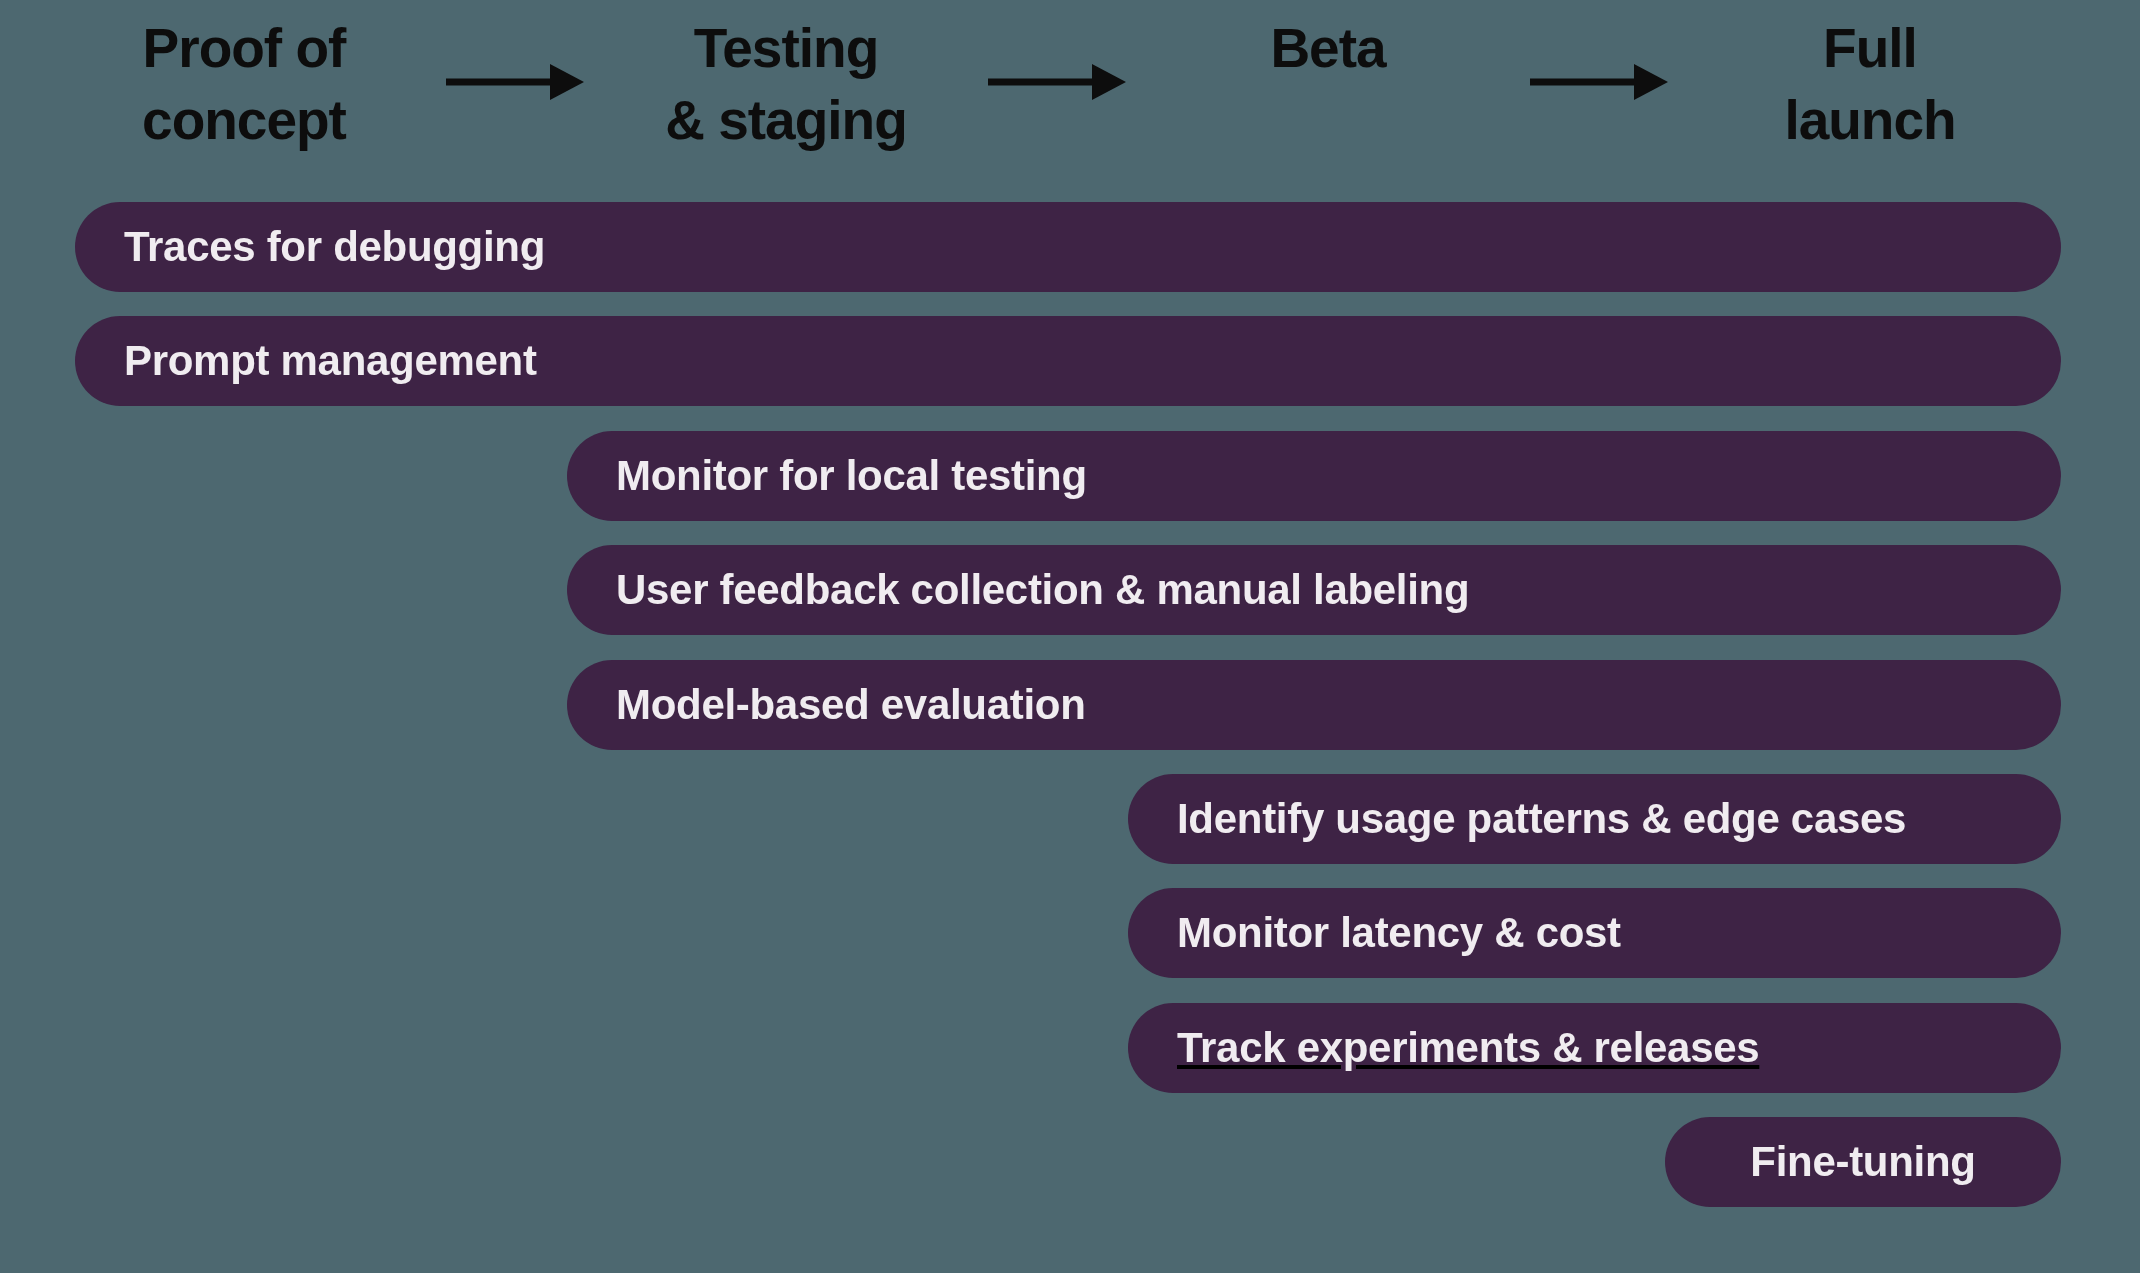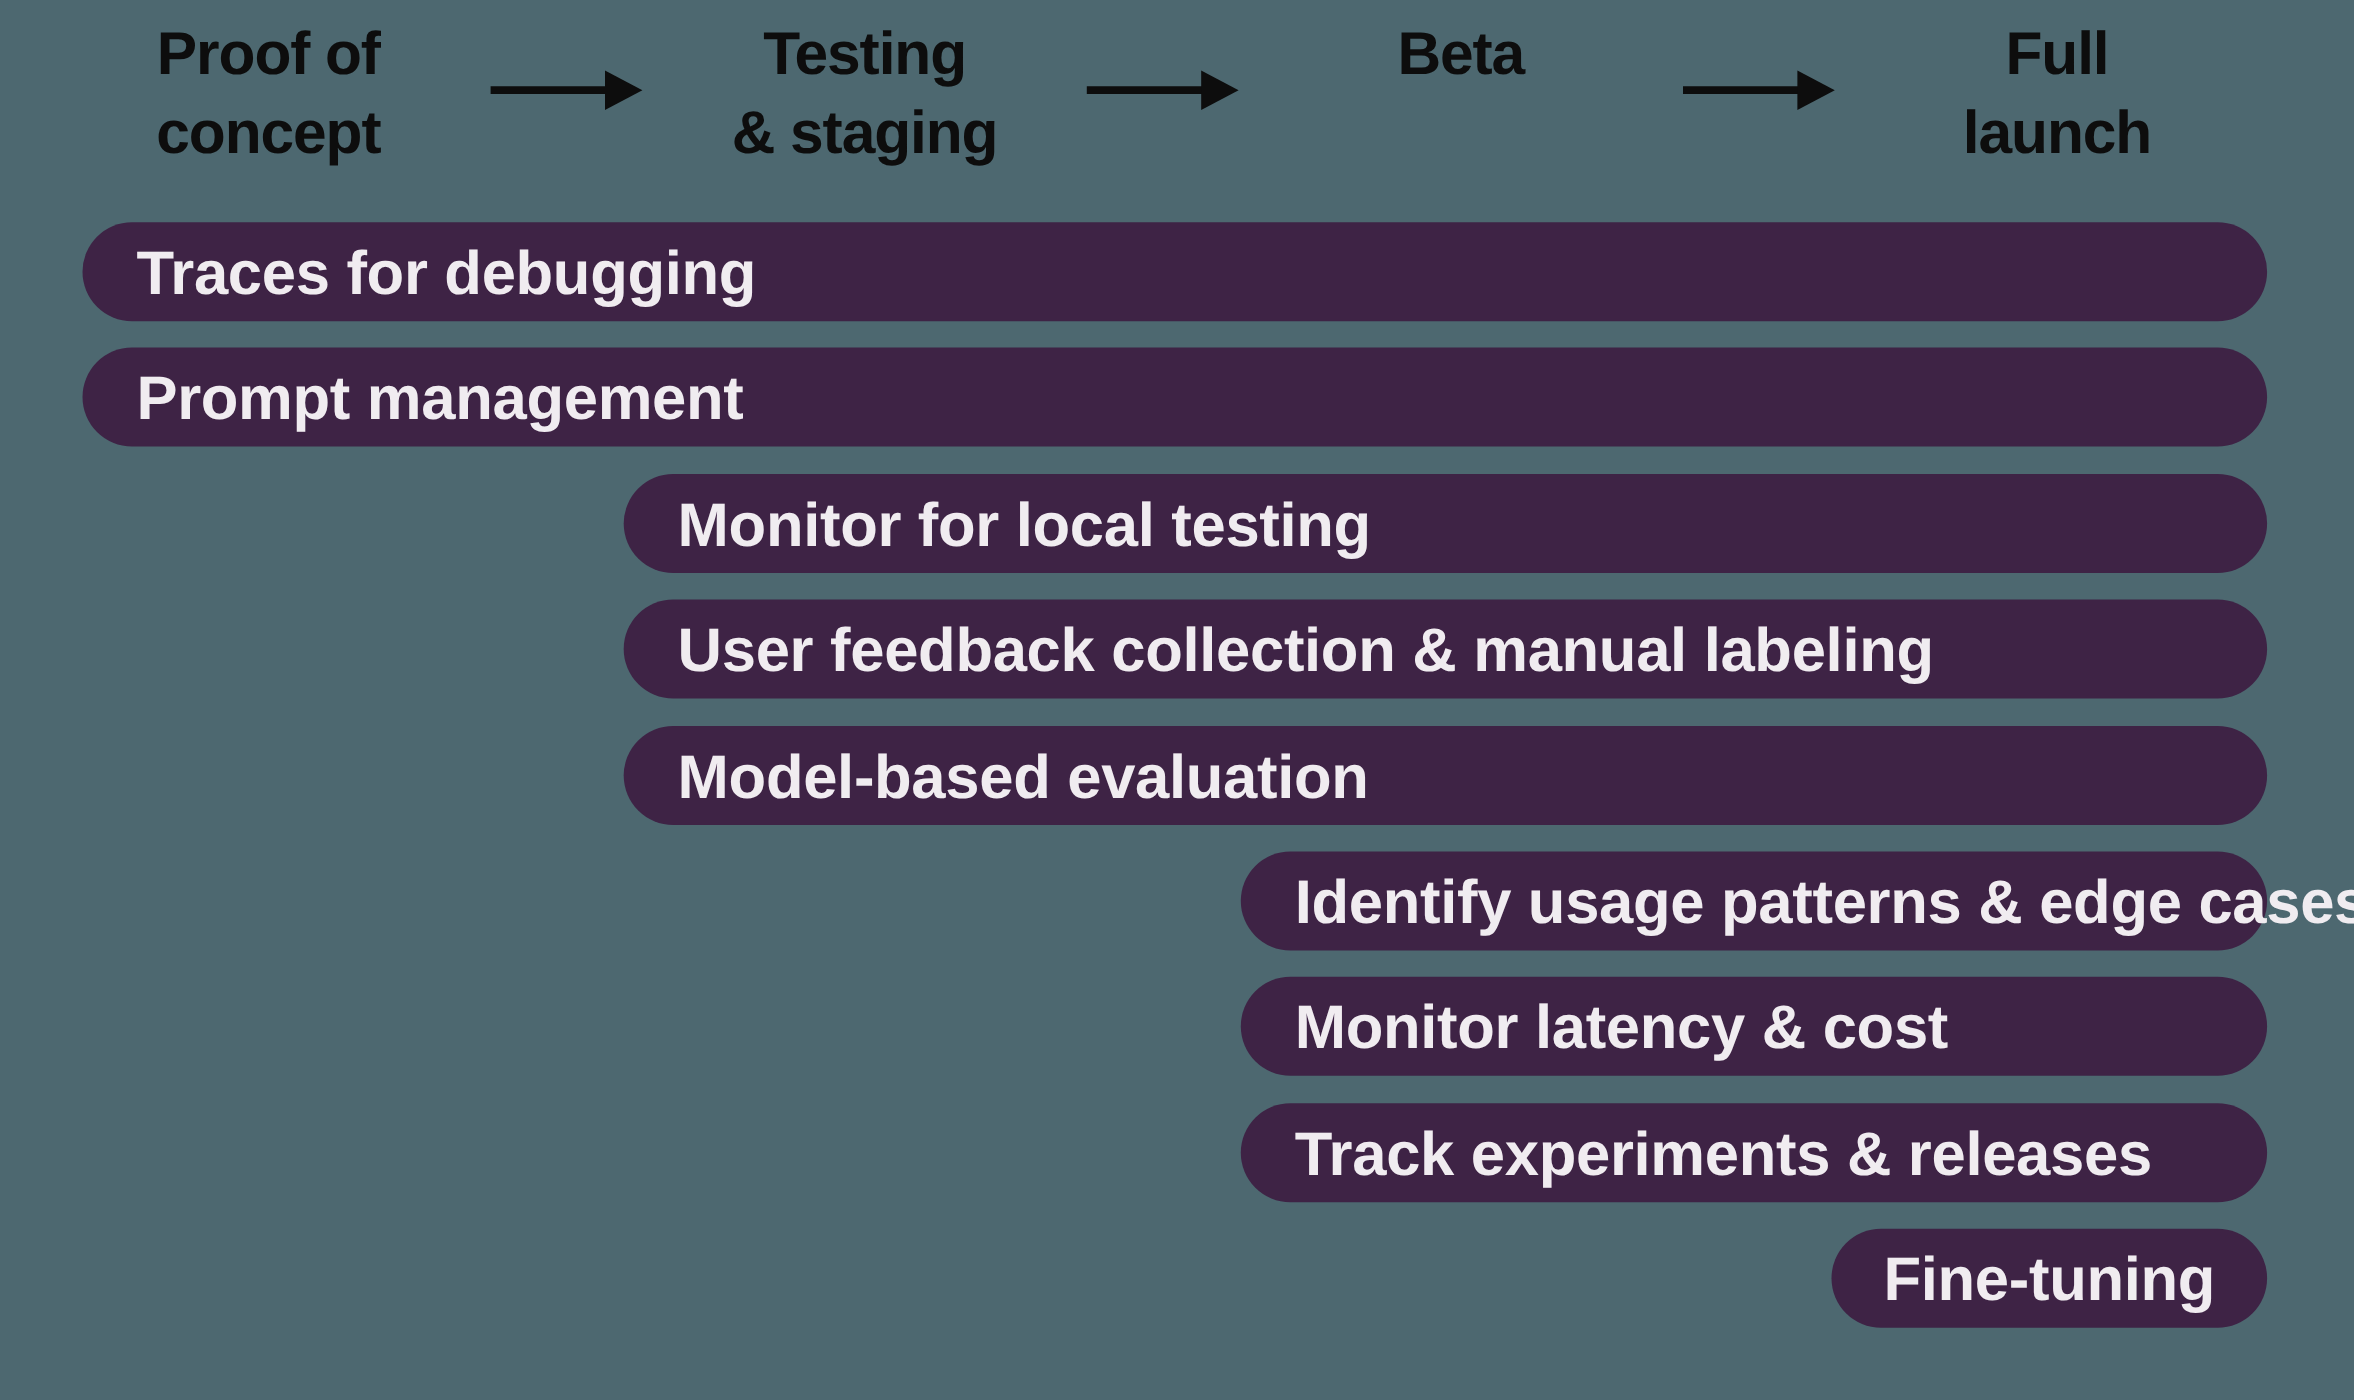--- a/index.html
+++ b/index.html
@@ -38,21 +38,21 @@
     height: 90px;
     border-radius: 45px;
     background: var(--bar, #3e2345);
     display: flex;
     align-items: center;
   }
   .bar.align-left { justify-content: flex-start; padding-left: 49px; box-sizing: border-box; }
   .bar.align-center { justify-content: center; }
   .bar-label {
     color: var(--bar-text, #f0ecf0);
-    font-size: 56px;
+    font-size: 42px;
     font-weight: 700;
     letter-spacing: -0.3px;
     white-space: nowrap;
   }
 </style>
 </head>
 <body>
 
 <div class="stage">
   <div id="phases-layer">
@@ -101,20 +101,20 @@
   </div>
       <div class="bar align-left" style="left: 567px; top: 660px; width: 1494px;">
     <span class="bar-label">Model-based evaluation</span>
   </div>
       <div class="bar align-left" style="left: 1128px; top: 774px; width: 933px;">
     <span class="bar-label">Identify usage patterns &amp; edge cases</span>
   </div>
       <div class="bar align-left" style="left: 1128px; top: 888px; width: 933px;">
     <span class="bar-label">Monitor latency &amp; cost</span>
   </div>
-      <div class="bar align-left" style="left: 1128px; top: 1003px; width: 933px;">
+      <div class="bar align-left" style="left: 1128px; top: 1003px; width: 933px; text-decoration: underline;">
     <span class="bar-label">Track experiments &amp; releases</span>
   </div>
       <div class="bar align-center" style="left: 1665px; top: 1117px; width: 396px;">
     <span class="bar-label">Fine-tuning</span>
   </div>
     </div>
 </div>
 
 </body></html>

